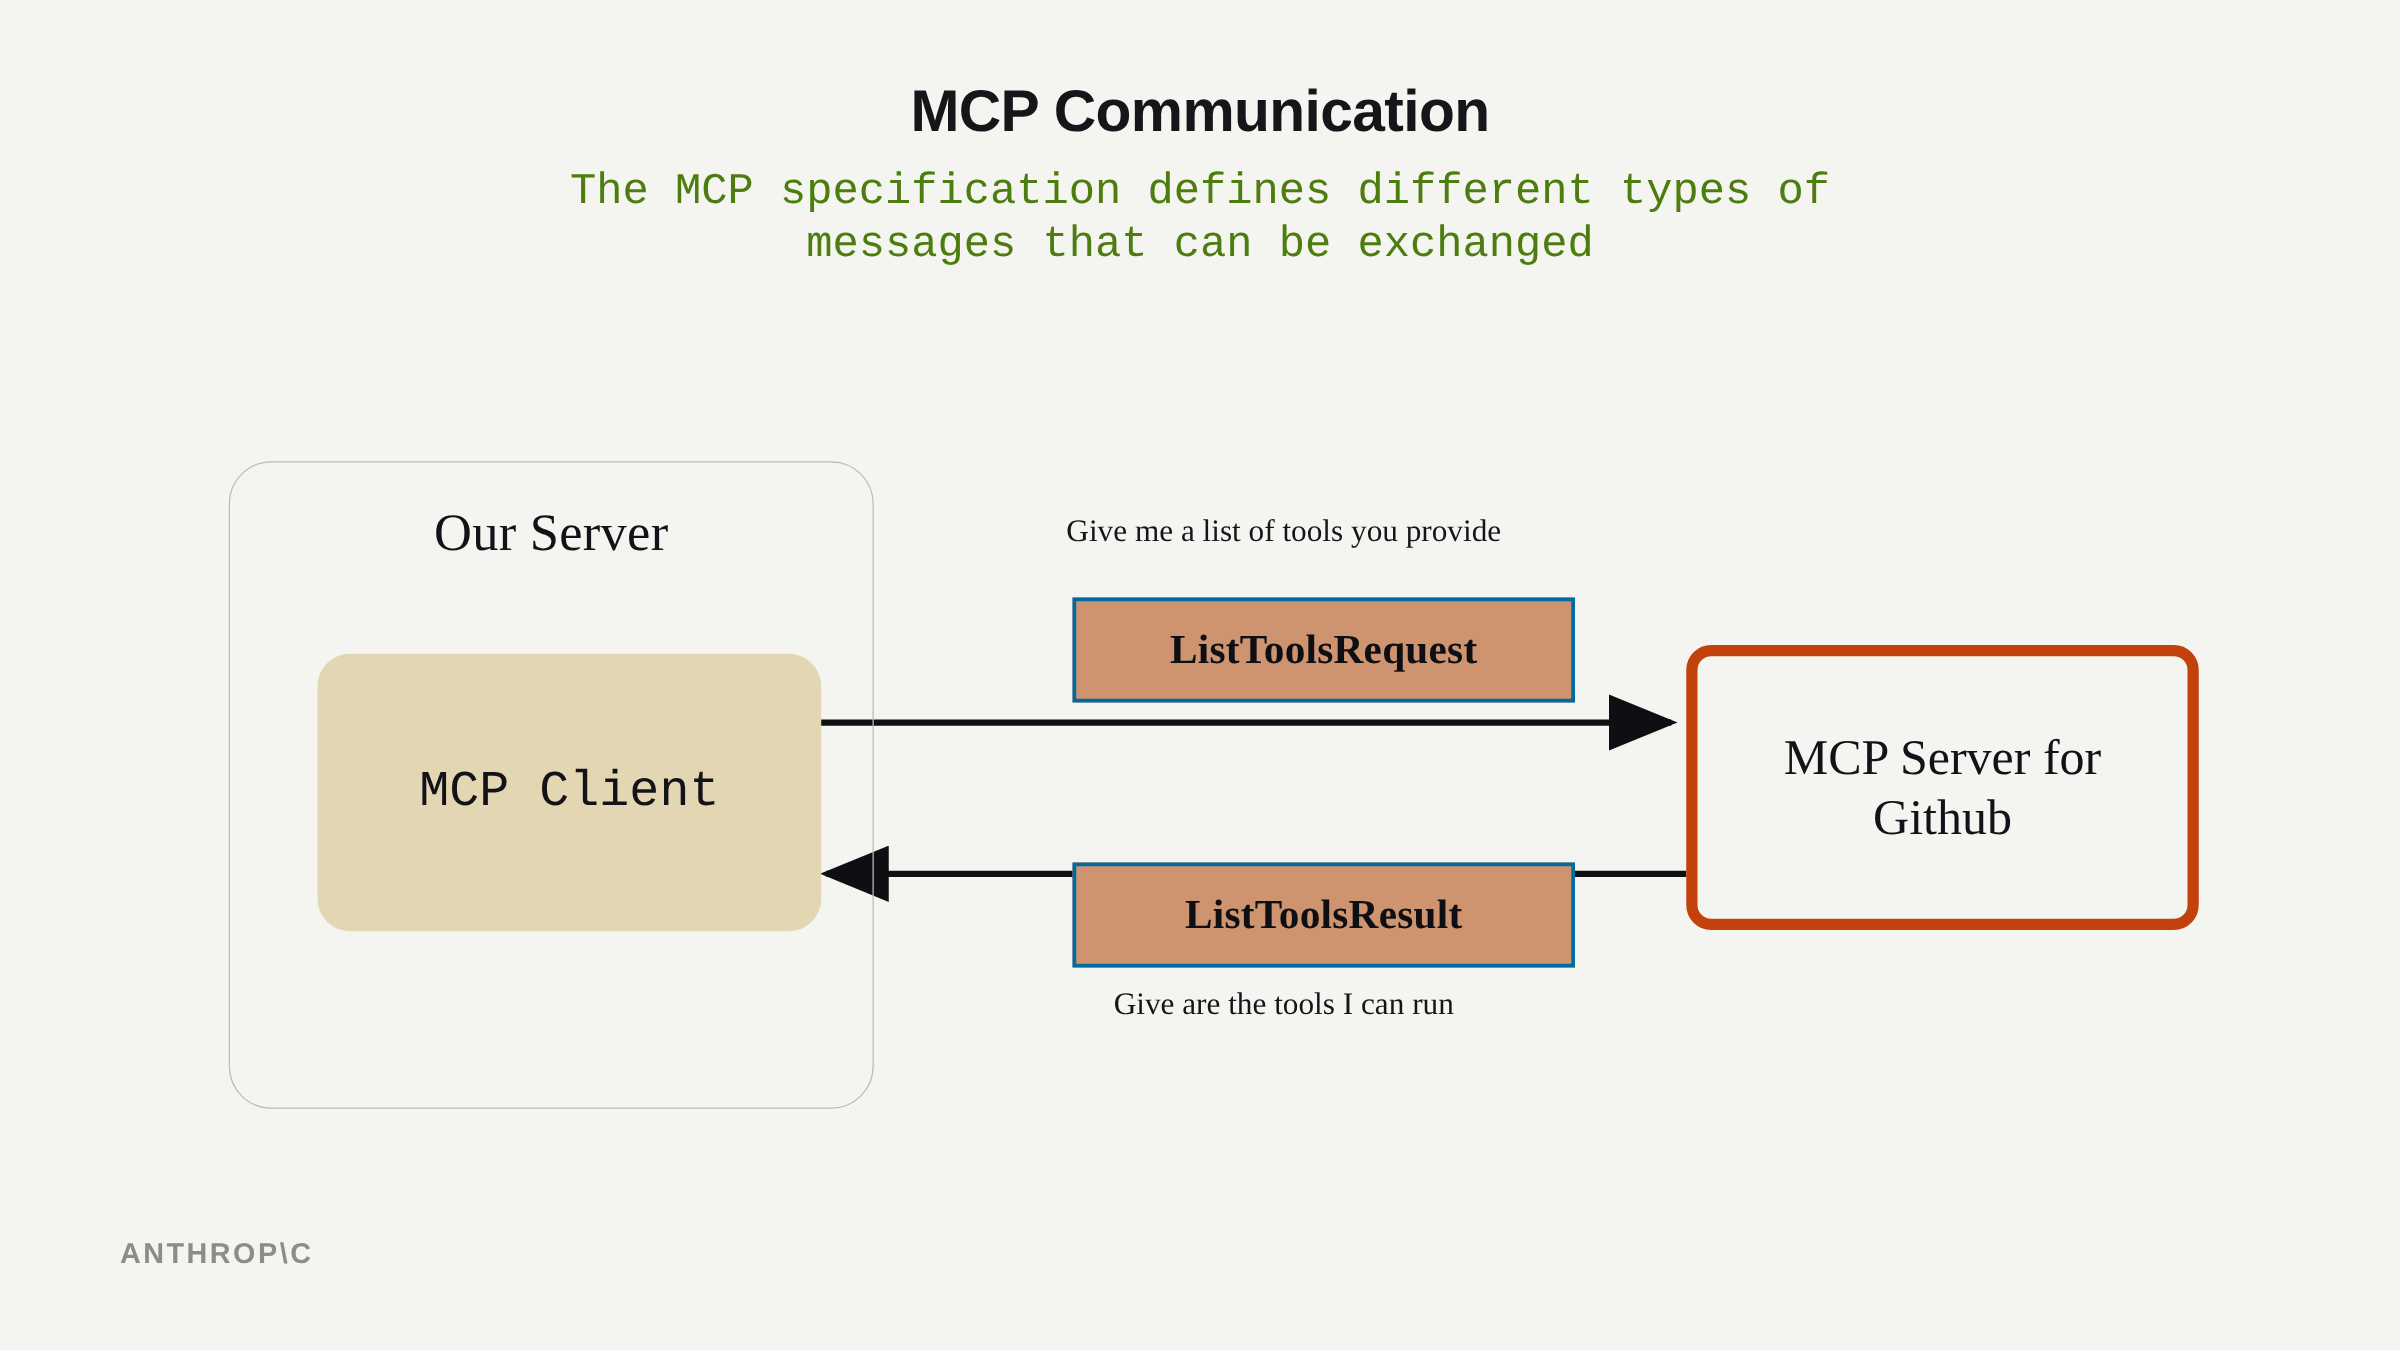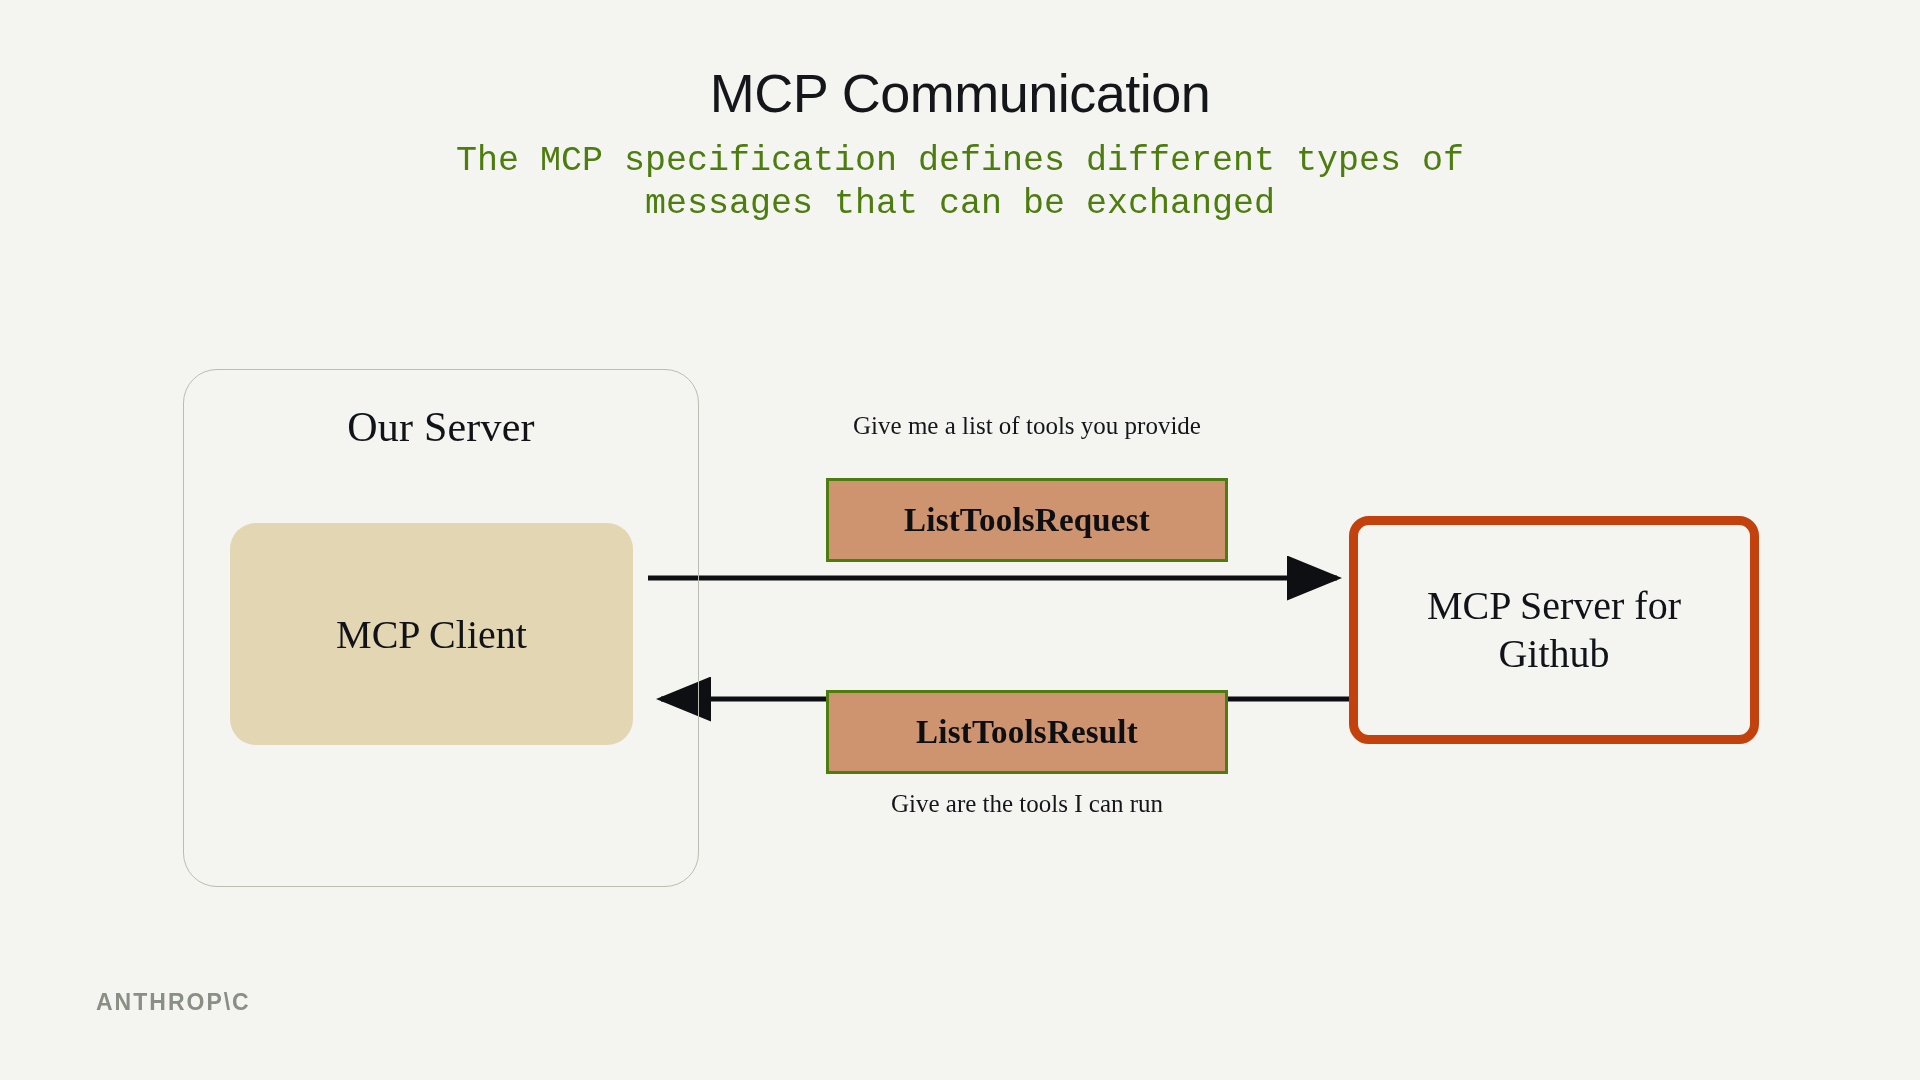--- a/index.html
+++ b/index.html
@@ -20,22 +20,22 @@
     position: absolute;
     top: 0;
     left: 0;
     width: 1920px;
     text-align: center;
   }
   .page-title {
     margin: 0;
     padding-top: 62px;
     font-family: "Liberation Sans", "DejaVu Sans", sans-serif;
-    font-weight: normal;
-    font-size: 54px;
+    font-weight: bold;
+    font-size: 47px;
     letter-spacing: -0.5px;
     color: #15161a;
     line-height: 1.15;
   }
   .page-subtitle {
     margin: 0 auto;
     padding-top: 16px;
     width: 1120px;
     font-family: Liberation Mono, monospace;
     font-size: 35px;
@@ -71,30 +71,31 @@
     width: 100%;
     text-align: center;
     font-size: 42px;
     color: #111318;
     letter-spacing: 0.2px;
   }
 
   
   .mcp-client {
     position: absolute;
-    left: 46px;
+    left: 70px;
     top: 153px;
     width: 403px;
     height: 222px;
     background: #E3D6B2;
     border-radius: 26px;
     display: flex;
     align-items: center;
     justify-content: center;
     box-sizing: border-box;
+    font-family: Liberation Mono, monospace;
   }
   .mcp-client-label {
     font-size: 40px;
     color: #111318;
   }
 
   
   .mcp-server {
     position: absolute;
     left: 1349px;
@@ -124,25 +125,26 @@
     top: 0;
     width: 1920px;
     height: 1080px;
     pointer-events: none;
   }
 
   
   .msg-box {
     position: absolute;
     background: #CE9470;
-    border: 3px solid #4d7c0f;
+    border: 3px solid #0369a1;
     box-sizing: border-box;
     display: flex;
     align-items: center;
     justify-content: center;
+    margin-left: 32px;
   }
   .msg-box-label {
     font-size: 33px;
     font-weight: bold;
     color: #0e0f12;
     letter-spacing: 0.2px;
   }
   #msg-request {
     left: 826px;
     top: 478px;

